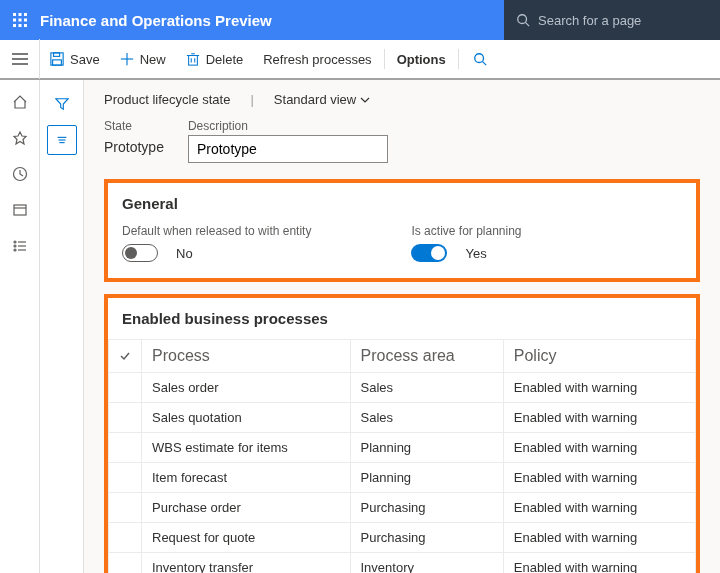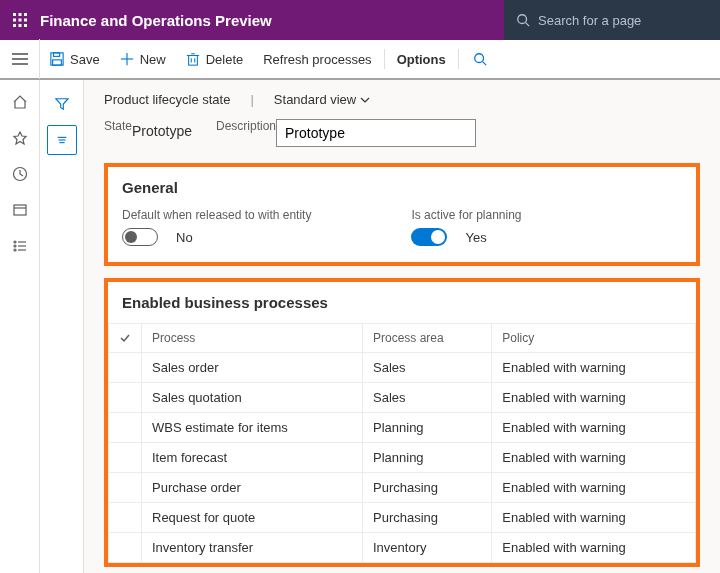--- a/index.html
+++ b/index.html
@@ -1,19 +1,19 @@
 <!DOCTYPE html>
 <html><head>
 <meta charset="utf-8">
 <style>
 * { box-sizing: border-box; margin: 0; padding: 0; }
 body { font-family: "Segoe UI", Arial, sans-serif; font-size: 13px; color: #323130; background: #fff; width: 720px; height: 573px; overflow: hidden; position: relative; }
 
 
-.main-header { background: #701a75; color: #fff; height: 40px; display: flex; align-items: center; }
+.main-header { background: #3b82f6; color: #fff; height: 40px; display: flex; align-items: center; }
 .waffle { width: 40px; height: 40px; display: flex; align-items: center; justify-content: center; cursor: pointer; }
 .app-title { font-size: 15px; font-weight: 600; flex: 0 0 auto; padding-right: 20px; }
 .search-wrap { margin-left: auto; background: #2b3847; height: 40px; display: flex; align-items: center; padding: 0 12px; width: 216px; }
 .search-wrap .sicon { margin-right: 8px; display: flex; }
 .search-wrap span.ph { color: #b8c0cc; font-size: 13px; }
 
 
 .toolbar { height: 40px; border-bottom: 2px solid #a3a3a3; display: flex; align-items: center; background: #fff; }
 .hamb { width: 40px; height: 40px; display: flex; align-items: center; justify-content: center; border-right: 1px solid #e1dfdd; cursor: pointer; }
 .tbtn { display: flex; align-items: center; height: 40px; padding: 0 10px; cursor: pointer; font-size: 13px; color: #323130; }
@@ -32,42 +32,42 @@
 .subcol .sitem.selected { border: 1px solid #0078d4; }
 
 
 .content { position: absolute; left: 84px; right: 0; top: 80px; bottom: 0; overflow: auto; background: #faf9f8; }
 .content-inner { padding: 12px 20px; }
 .crumb { font-size: 13px; color: #323130; display: flex; align-items: center; gap: 20px; margin-bottom: 12px; }
 .crumb .sep { color: #a19f9d; }
 .crumb .view { display: flex; align-items: center; gap: 4px; cursor: pointer; }
 
 .fields { display: flex; gap: 24px; margin-bottom: 16px; }
-.field { display: flex; flex-direction: row; }
+.field { display: flex; flex-direction: column; }
 .field .lbl { font-size: 12px; color: #605e5c; margin-bottom: 2px; }
 .field .val { font-size: 14px; padding: 4px 0; }
 .field input { font-size: 14px; padding: 5px 8px; border: 1px solid #8a8886; background: #fff; width: 200px; }
 
 .card { background: #fff; border: 4px solid #f97316; margin-bottom: 12px; }
 .card h3 { font-size: 15px; font-weight: 600; padding: 12px 14px; }
 .card .body { padding: 0 14px 16px 14px; }
 
 .genrow { display: flex; gap: 100px; }
 .gfield .glbl { font-size: 12px; color: #605e5c; margin-bottom: 6px; }
 .toggle-row { display: flex; align-items: center; gap: 18px; }
 .toggle { width: 36px; height: 18px; border-radius: 9px; position: relative; cursor: pointer; }
 .toggle.off { background: #fff; border: 1px solid #605e5c; }
 .toggle.off::after { content: ''; position: absolute; left: 2px; top: 2px; width: 12px; height: 12px; border-radius: 50%; background: #605e5c; }
 .toggle.on { background: #0078d4; }
 .toggle.on::after { content: ''; position: absolute; right: 2px; top: 2px; width: 14px; height: 14px; border-radius: 50%; background: #fff; }
 .tval { font-size: 13px; }
 
 table { width: 100%; border-collapse: collapse; font-size: 13px; }
 th, td { text-align: left; padding: 7px 10px; border: 1px solid #edebe9; }
-th { font-weight: 400; font-size: 12px; color: #605e5c; background: #fff; }
+th { font-weight: 400; font-size: 16px; color: #605e5c; background: #fff; }
 th.chk { width: 30px; text-align: center; }
 td.chk { width: 30px; }
 
 svg { display: block; }
 </style>
 </head>
 <body>
 
 <div class="main-header">
   <div class="waffle">

